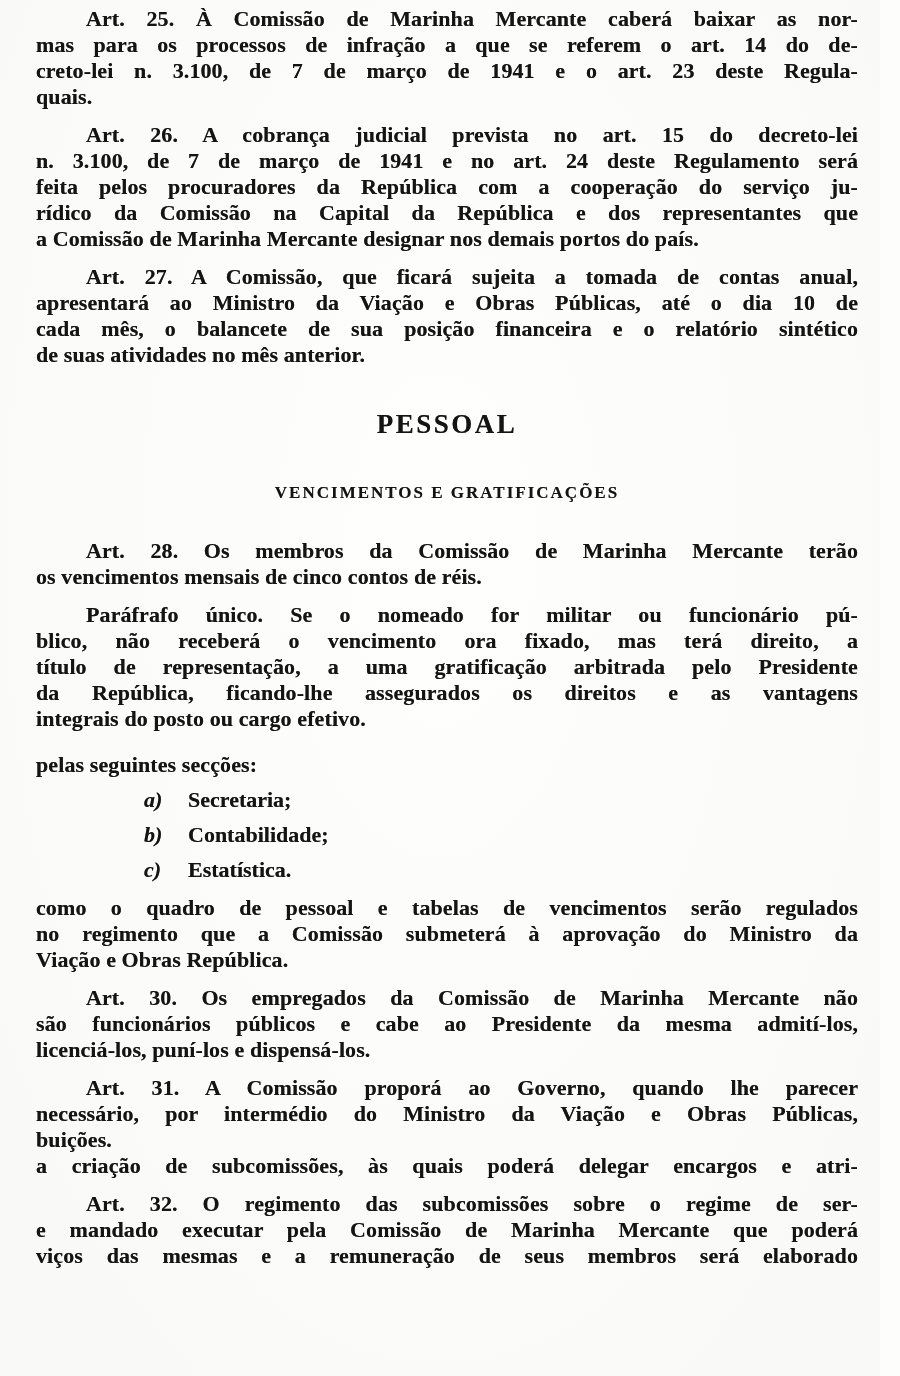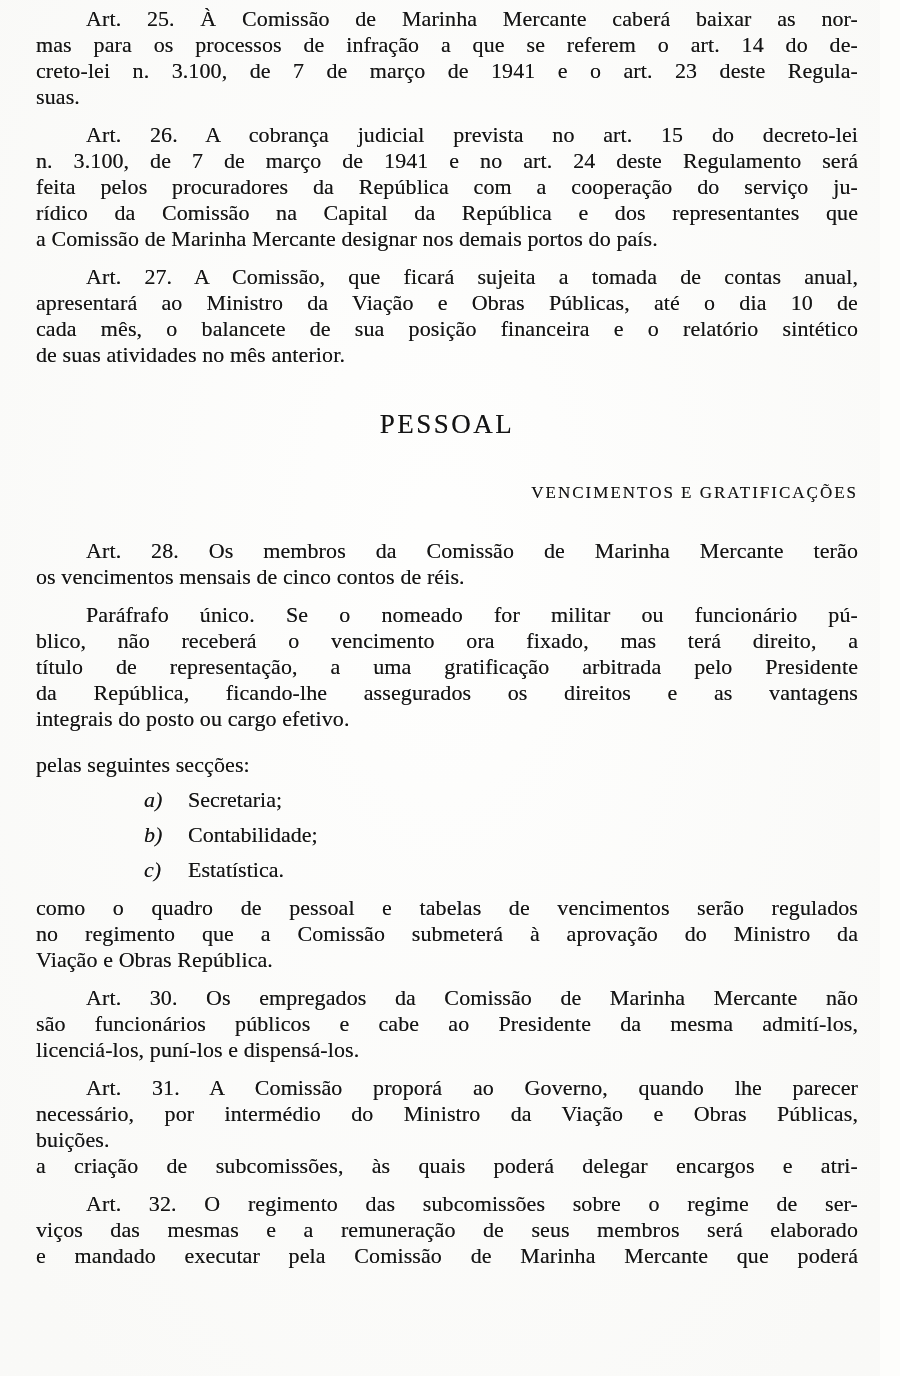--- a/index.html
+++ b/index.html
@@ -15,20 +15,21 @@
     font-family: "Liberation Serif", "DejaVu Serif", serif;
   }
   .page {
     width: 880px;
     height: 1376px;
     position: relative;
     
     background:
       radial-gradient(ellipse at 50% 40%, rgba(255,255,255,0.6), rgba(0,0,0,0.015) 90%),
       #fdfdfb;
+    font-weight: bold;
   }
   .content {
     padding: 6px 22px 0 36px;
   }
   .content > :first-child { margin-top: 0; }
 
   .para {
     margin-top: 12px;
   }
   .para.extra-space {
@@ -51,21 +52,21 @@
     font-size: 27px;
     line-height: 32px;
     text-align: center;
     letter-spacing: 2.5px;
     text-shadow: 0 0 0.5px rgba(10,10,10,0.55);
   }
   .heading-2 {
     margin: 42px 0 34px 0;
     font-size: 17px;
     line-height: 22px;
-    text-align: right;
+    text-align: center;
     letter-spacing: 2px;
     text-shadow: 0 0 0.4px rgba(10,10,10,0.5);
   }
   .list-item {
     margin-top: 9px;
     padding-left: 108px;
     font-size: 22px;
     line-height: 26px;
     text-shadow: 0 0 0.5px rgba(10,10,10,0.55);
   }
@@ -77,21 +78,21 @@
 </style>
 </head>
 <body>
 
 <div class="page">
   <div class="content">
       <div class="para">
         <div class="line first">Art. 25. À Comissão de Marinha Mercante caberá baixar as nor-</div>
         <div class="line">mas para os processos de infração a que se referem o art. 14 do de-</div>
         <div class="line">creto-lei n. 3.100, de 7 de março de 1941 e o art. 23 deste Regula-</div>
-        <div class="line last">suas.</div>
+        <div class="line last">quais.</div>
       </div>
       <div class="para">
         <div class="line first">Art. 26. A cobrança judicial prevista no art. 15 do decreto-lei</div>
         <div class="line">n. 3.100, de 7 de março de 1941 e no art. 24 deste Regulamento será</div>
         <div class="line">feita pelos procuradores da República com a cooperação do serviço ju-</div>
         <div class="line">rídico da Comissão na Capital da República e dos representantes que</div>
         <div class="line last">a Comissão de Marinha Mercante designar nos demais portos do país.</div>
       </div>
       <div class="para">
         <div class="line first">Art. 27. A Comissão, que ficará sujeita a tomada de contas anual,</div>
@@ -129,17 +130,17 @@
         <div class="line last">licenciá-los, puní-los e dispensá-los.</div>
       </div>
       <div class="para">
         <div class="line first">Art. 31. A Comissão proporá ao Governo, quando lhe parecer</div>
         <div class="line">necessário, por intermédio do Ministro da Viação e Obras Públicas,</div>
         <div class="line last">buições.</div>
         <div class="line">a criação de subcomissões, às quais poderá delegar encargos e atri-</div>
       </div>
       <div class="para">
         <div class="line first">Art. 32. O regimento das subcomissões sobre o regime de ser-</div>
+        <div class="line">e mandado executar pela Comissão de Marinha Mercante que poderá</div>
         <div class="line">viços das mesmas e a remuneração de seus membros será elaborado</div>
-        <div class="line">e mandado executar pela Comissão de Marinha Mercante que poderá</div>
       </div>
     </div>
 </div>
 
 </body></html>

